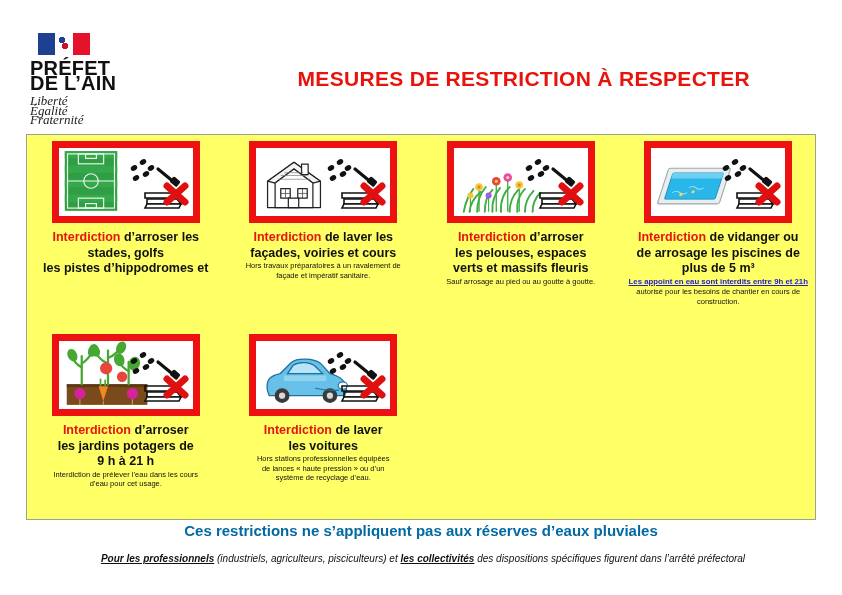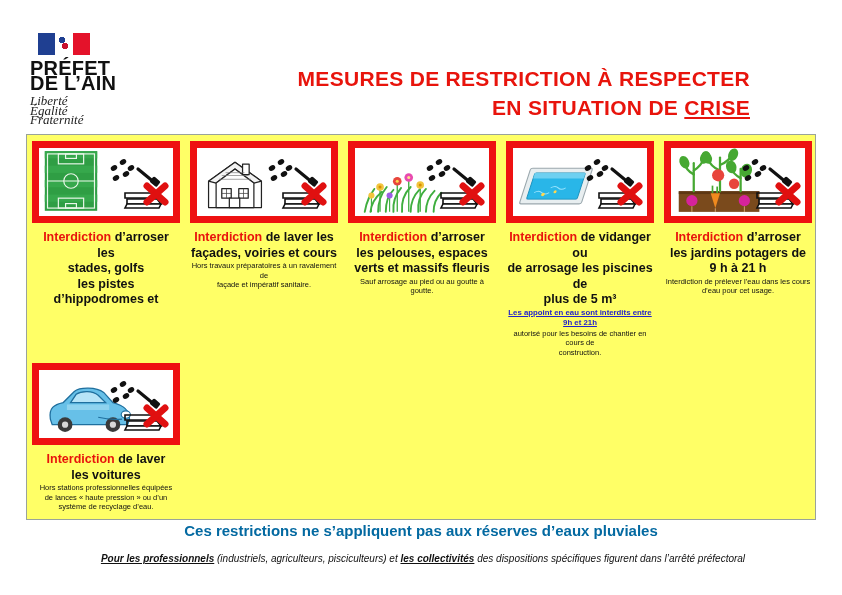--- a/index.html
+++ b/index.html
@@ -34,21 +34,21 @@
   }
   .title .u{text-decoration:underline;}
 
   
   .board{
     position:absolute;left:26px;top:134px;width:790px;height:386px;
     background:#ffff66;border:1px solid #9aa39a;box-sizing:border-box;
   }
   .grid{
     position:absolute;left:0;top:0;width:790px;height:386px;
-    display:grid;grid-template-columns:1fr 1fr 1fr 1fr 1fr;grid-template-rows:1fr 1fr;
+    display:grid;grid-template-columns:1fr 1fr 1fr 1fr;grid-template-rows:1fr 1fr;
   }
   .cell{position:relative;display:flex;flex-direction:column;align-items:center;}
 
   
   .pic{
     width:148px;height:82px;border:7px solid #ee1111;background:#ffffff;
     box-sizing:border-box;margin-top:6px;position:relative;overflow:hidden;
   }
   .pic-inner{position:absolute;inset:0;background:#fff;}
 
@@ -92,23 +92,20 @@
     </div>
     <div class="devise">
       <div>Liberté</div>
       <div>Égalité</div>
       <div>Fraternité</div>
     </div>
   </div>
 
   <div class="title">
     <div class="l1">MESURES DE RESTRICTION À RESPECTER</div>
-    <div class="l2">
-      <span>EN SITUATION DE </span><span class="u">CRISE</span>
-    </div>
   </div>
 
 </div>
 
 <div class="board">
   <div class="grid" id="grid">
       <div class="cell">
         <div class="pic">
           <div class="pic-inner" style="display: flex; align-items: flex-end; padding-left: 4px; padding-bottom: 2px;">
             <svg viewBox="0 0 62 70" width="56" height="66">

